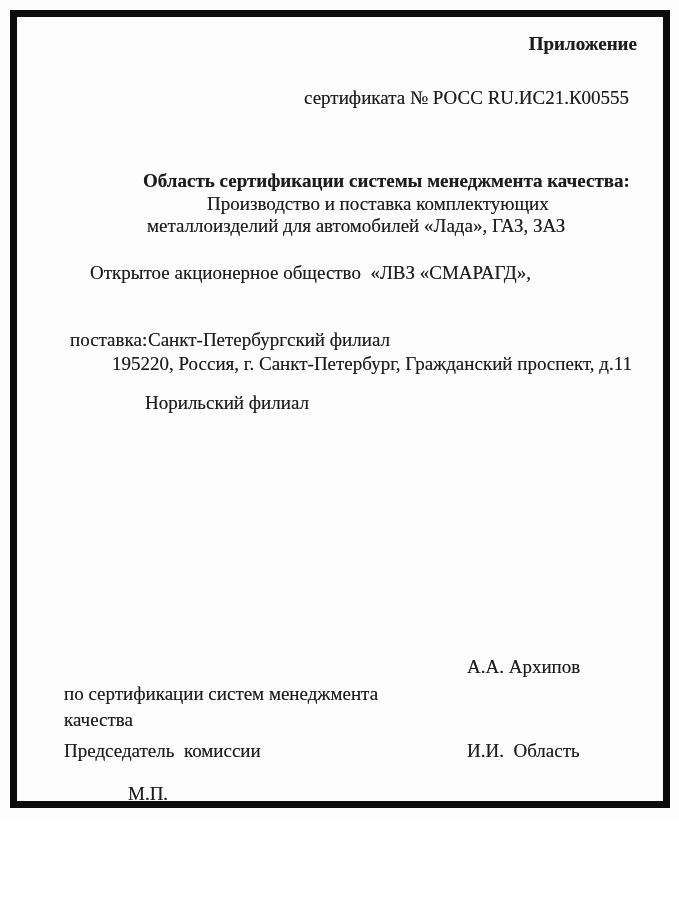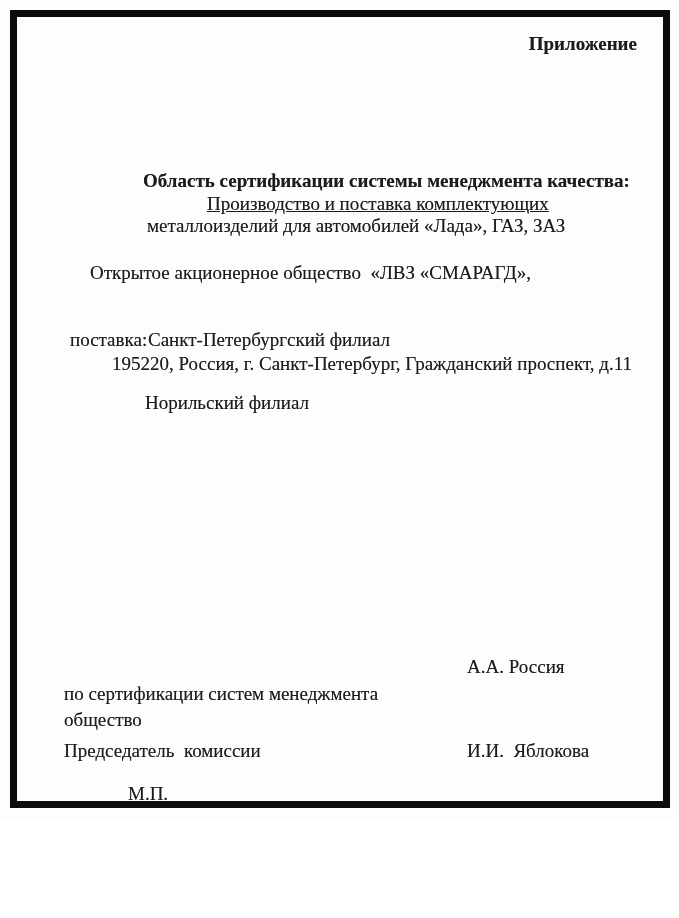--- a/index.html
+++ b/index.html
@@ -37,44 +37,45 @@
 </head>
 <body>
 
 <div class="page">
 
   <div class="frame"></div>
 
   <div class="line bold" style="top:32px; right:42px;">Приложение</div>
 
 
+  <div class="line" style="left:304px; top:86px;">сертификата № РОСС RU.ИС21.К00555</div>
 
   <div class="line bold" style="left:143px; top:169px;">Область сертификации системы менеджмента качества:</div>
 
-  <div class="line" style="left:207px; top:192px;text-decoration:underline;">Производство и поставка комплектующих</div>
+  <div class="line" style="left:207px; top:192px;">Производство и поставка комплектующих</div>
 
   <div class="line" style="left:147px; top:214px;">металлоизделий для автомобилей «Лада», ГАЗ, ЗАЗ</div>
 
   <div class="line" style="left:90px; top:261px;">Открытое акционерное общество  «ЛВЗ «СМАРАГД»,</div>
 
   <div class="line" style="left:70px; top:328px;">поставка:</div>
 
   <div class="line" style="left:148px; top:328px;">Санкт-Петербургский филиал</div>
 
   <div class="line" style="left:112px; top:352px;">195220, Россия, г. Санкт-Петербург, Гражданский проспект, д.11</div>
 
   <div class="line" style="left:145px; top:391px;">Норильский филиал</div>
 
 
 
-  <div class="line" style="left:467px; top:655px;">А.А. Россия</div>
+  <div class="line" style="left:467px; top:655px;">А.А. Архипов</div>
 
   <div class="line" style="left:64px; top:682px;">по сертификации систем менеджмента</div>
 
-  <div class="line" style="left:64px; top:708px;">общество</div>
+  <div class="line" style="left:64px; top:708px;">качества</div>
 
   <div class="line" style="left:64px; top:739px;">Председатель  комиссии</div>
 
-  <div class="line" style="left:467px; top:739px;">И.И.  Яблокова</div>
+  <div class="line" style="left:467px; top:739px;">И.И.  Область</div>
 
   <div class="line" style="left:128px; top:782px;">М.П.</div>
 
 </div>
 
 </body></html>

